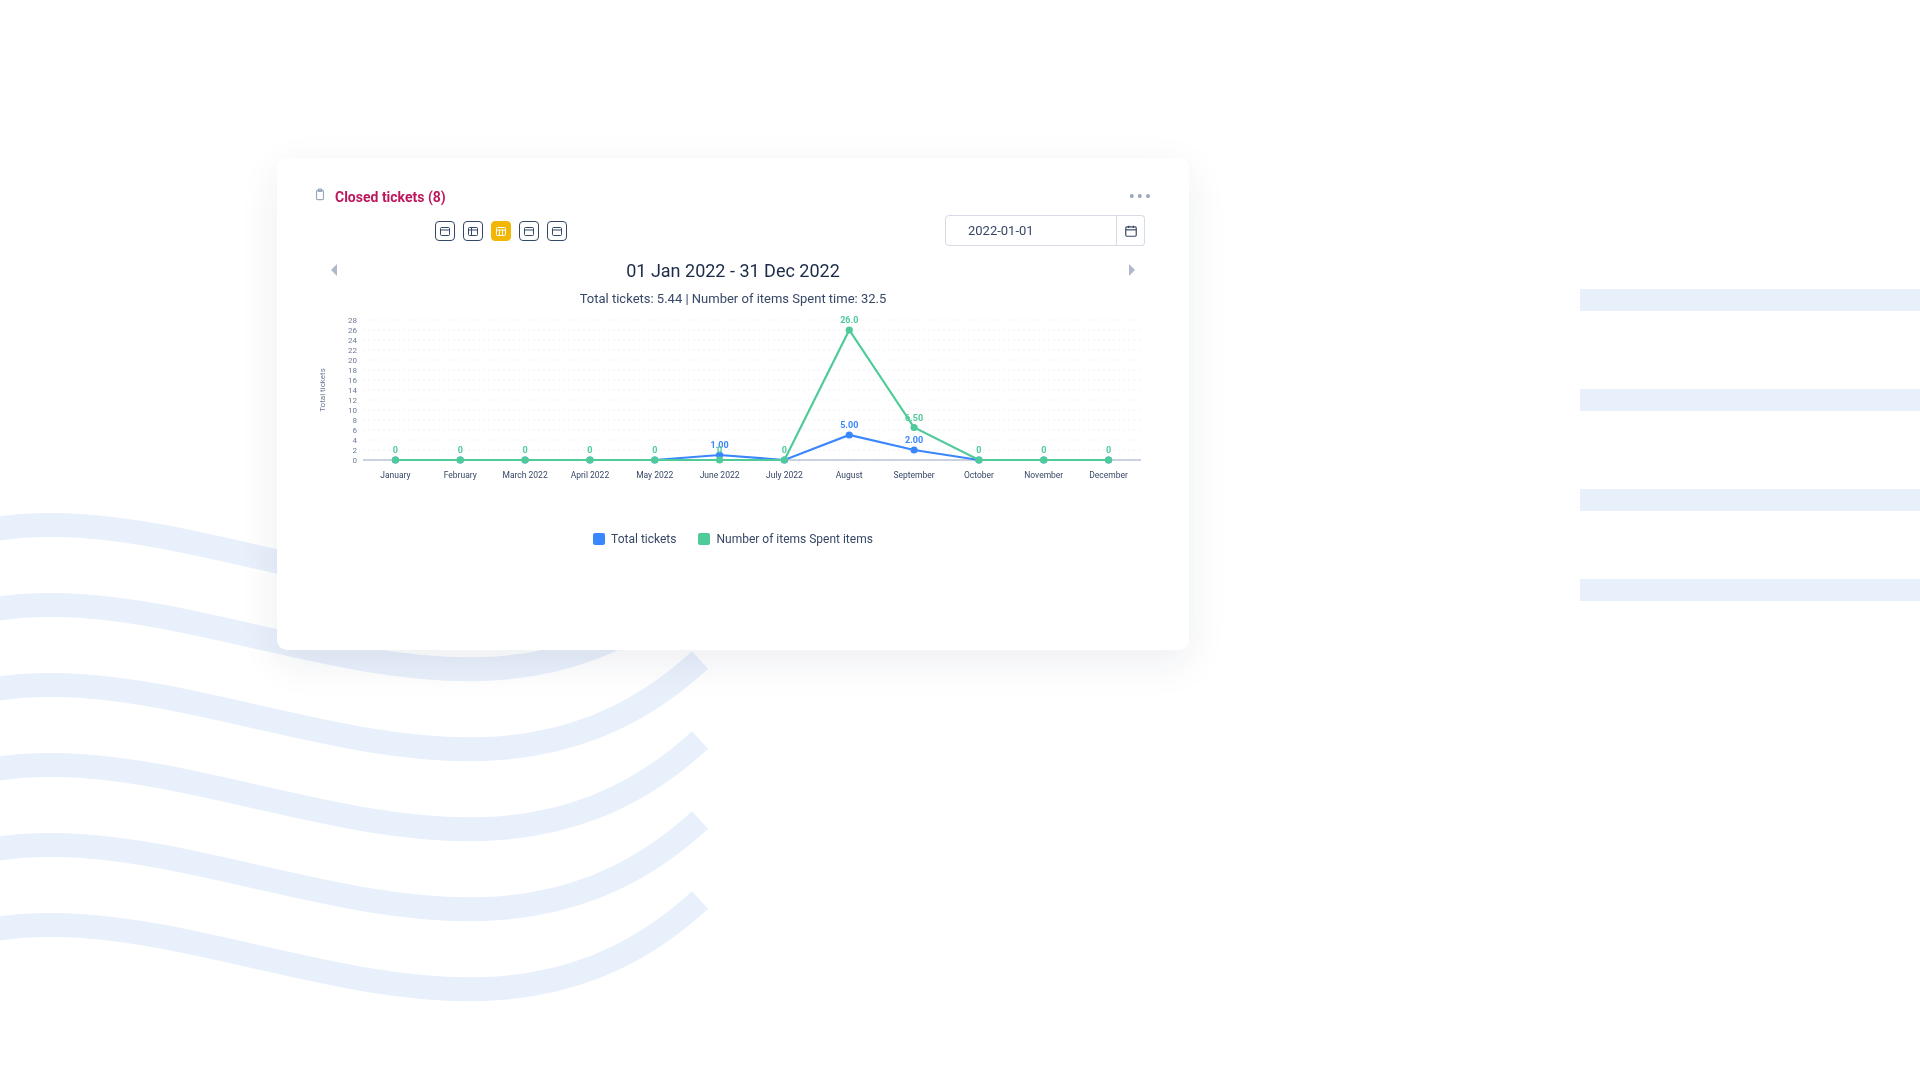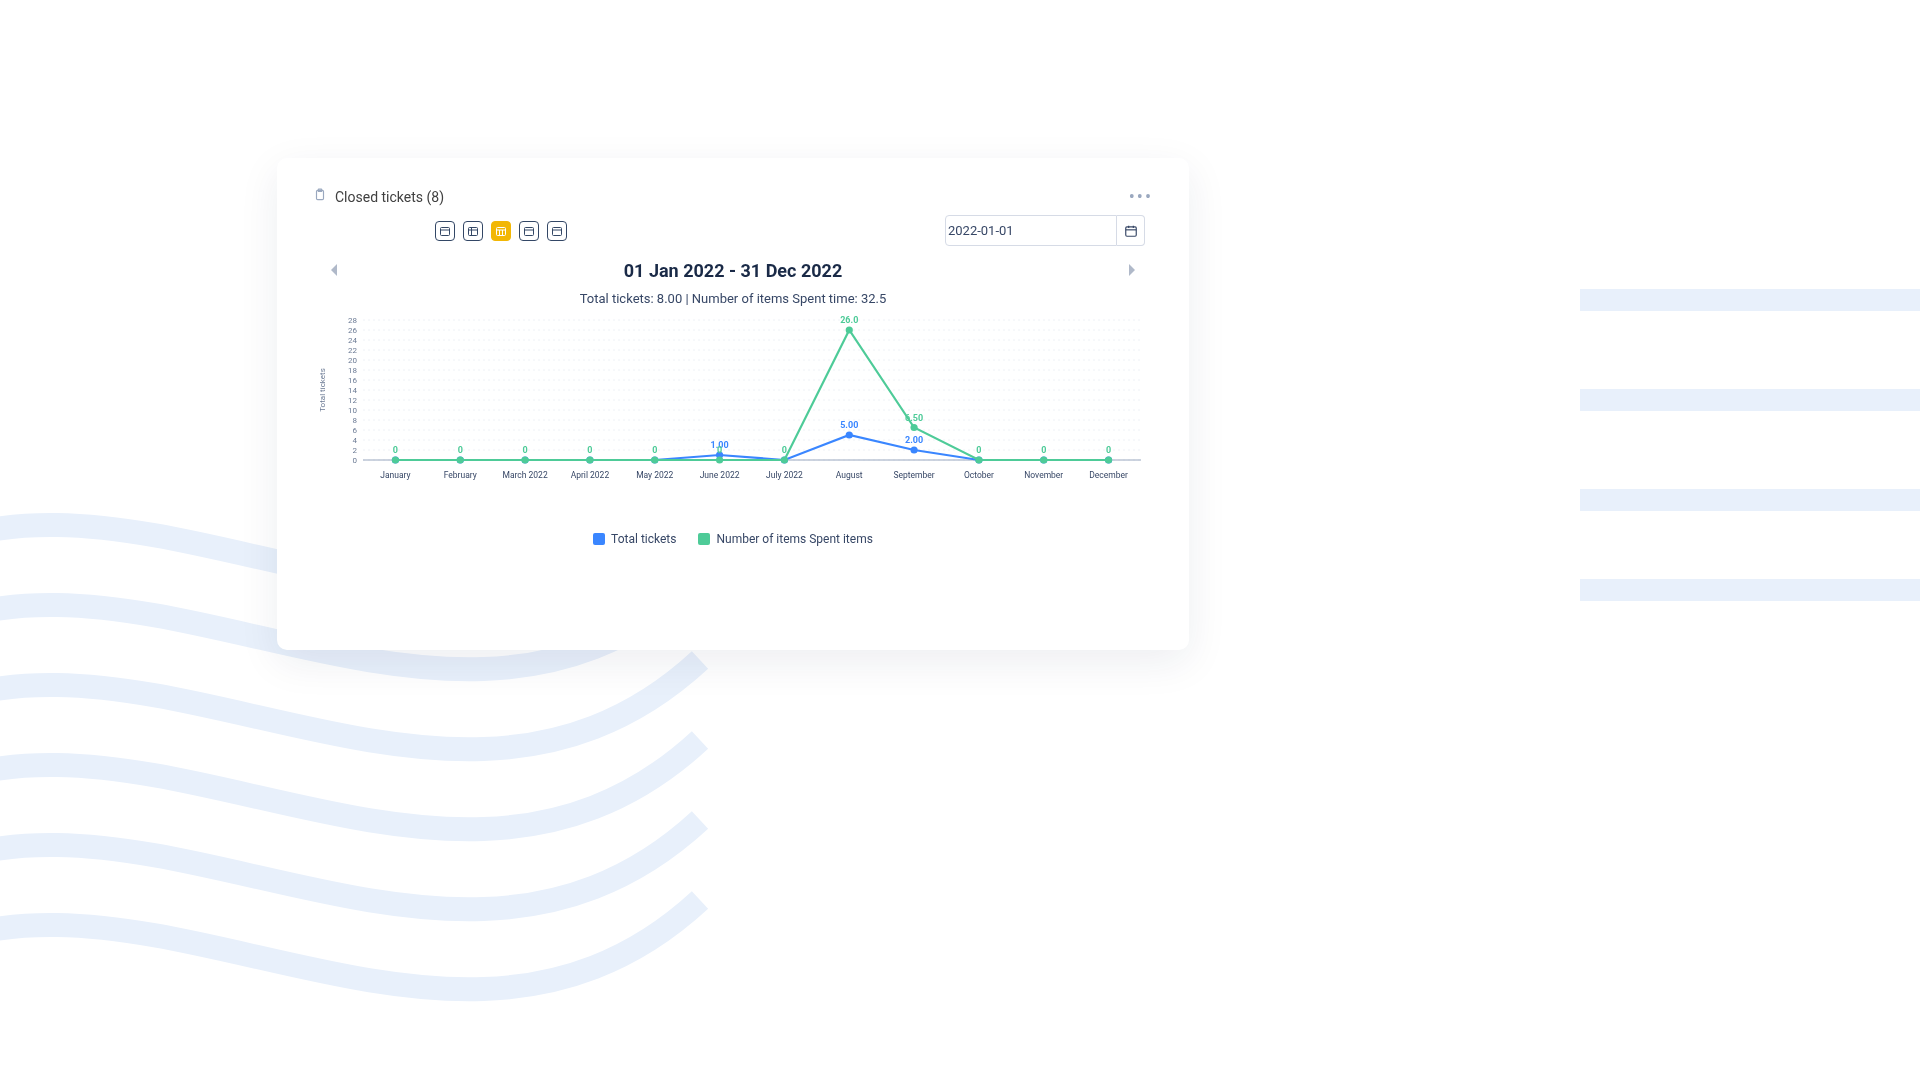--- a/index.html
+++ b/index.html
@@ -1,34 +1,34 @@
 <!DOCTYPE html>
 <html><head>
 <meta charset="utf-8">
 <style>
 *{margin:0;padding:0;box-sizing:border-box;font-family:-apple-system,BlinkMacSystemFont,"Segoe UI",Roboto,sans-serif}
 body{width:1920px;height:1076px;background:#fff;position:relative;overflow:hidden}
 .bg-curves{position:absolute;inset:0;pointer-events:none}
 .bg-curves svg{position:absolute}
 .card{position:absolute;left:277px;top:158px;width:912px;height:492px;background:#fff;border-radius:10px;box-shadow:0 12px 40px rgba(20,40,80,.08);padding:28px 36px}
 .header{display:flex;justify-content:space-between;align-items:center;margin-bottom:8px}
-.title-wrap{display:flex;align-items:center;gap:8px;color:#404040;font-weight:400;font-size:14px}
+.title-wrap{display:flex;align-items:center;gap:8px;color:#be185d;font-weight:700;font-size:14px}
 .title-wrap .clip-icon{color:#9aa8bf}
 .more{color:#9aa8bf;font-size:18px;letter-spacing:2px;cursor:pointer}
 .controls{display:flex;align-items:center;justify-content:space-between;margin-top:6px}
 .view-btns{display:flex;gap:8px;margin-left:122px}
 .vbtn{width:20px;height:20px;border:1px solid #334766;border-radius:4px;display:flex;align-items:center;justify-content:center;cursor:pointer;color:#334766;background:#fff}
 .vbtn svg{width:12px;height:12px}
 .vbtn.active{background:#f2b705;border-color:#f2b705;color:#fff}
 .date-field{display:flex;align-items:stretch;margin-right:8px}
-.date-input{border:1px solid #d6dbe6;border-radius:4px 0 0 4px;padding:7px 2px;font-size:13px;color:#374766;width:172px;background:#fff}
+.date-input{border:1px solid #d6dbe6;border-radius:4px 0 0 4px;padding:7px 22px;font-size:13px;color:#374766;width:172px;background:#fff}
 .date-icon-btn{border:1px solid #d6dbe6;border-left:none;border-radius:0 4px 4px 0;width:28px;display:flex;align-items:center;justify-content:center;color:#374766;background:#fff;cursor:pointer}
 .nav-row{display:flex;align-items:center;justify-content:space-between;margin-top:14px}
 .nav-arrow{color:#b0b9c9;cursor:pointer;padding:0 16px}
-.range-title{color:#1a2a47;font-weight:700;font-size:18px}
+.range-title{color:#1a2a47;font-weight:400;font-size:18px}
 .sub{color:#374766;font-size:13px;text-align:center;margin-top:10px}
 .chart-area{position:relative;margin-top:8px;height:170px}
 .legend{display:flex;gap:22px;justify-content:center;margin-top:48px;font-size:12px;color:#374766}
 .leg-item{display:flex;align-items:center;gap:6px}
 .leg-sw{width:12px;height:12px;border-radius:2px}
 </style>
 </head>
 <body>
 
 <div class="bg-curves">
@@ -123,21 +123,21 @@
         </svg>
     </div>
     <div class="range-title">01 Jan 2022 - 31 Dec 2022</div>
     <div class="nav-arrow">
       <svg width="10" height="12" viewBox="0 0 10 12">
           <path d="M2 0 L8 6 L2 12 Z" fill="currentColor"></path>
         </svg>
     </div>
   </div>
 
-  <div class="sub">Total tickets: 8.00 | Number of items Spent time: 32.5</div>
+  <div class="sub">Total tickets: 5.44 | Number of items Spent time: 32.5</div>
 
   <div class="chart-area">
     <svg id="chart-svg" width="840" height="170" viewBox="0 0 840 170">
         <line x1="50" x2="828" y1="146" y2="146" stroke="#eef1f6" stroke-dasharray="2,3"></line>
         <text x="44" y="149" text-anchor="end" font-size="8" fill="#6b7a94">0</text>
         <line x1="50" x2="828" y1="136" y2="136" stroke="#eef1f6" stroke-dasharray="2,3"></line>
         <text x="44" y="139" text-anchor="end" font-size="8" fill="#6b7a94">2</text>
         <line x1="50" x2="828" y1="126" y2="126" stroke="#eef1f6" stroke-dasharray="2,3"></line>
         <text x="44" y="129" text-anchor="end" font-size="8" fill="#6b7a94">4</text>
         <line x1="50" x2="828" y1="116" y2="116" stroke="#eef1f6" stroke-dasharray="2,3"></line>

